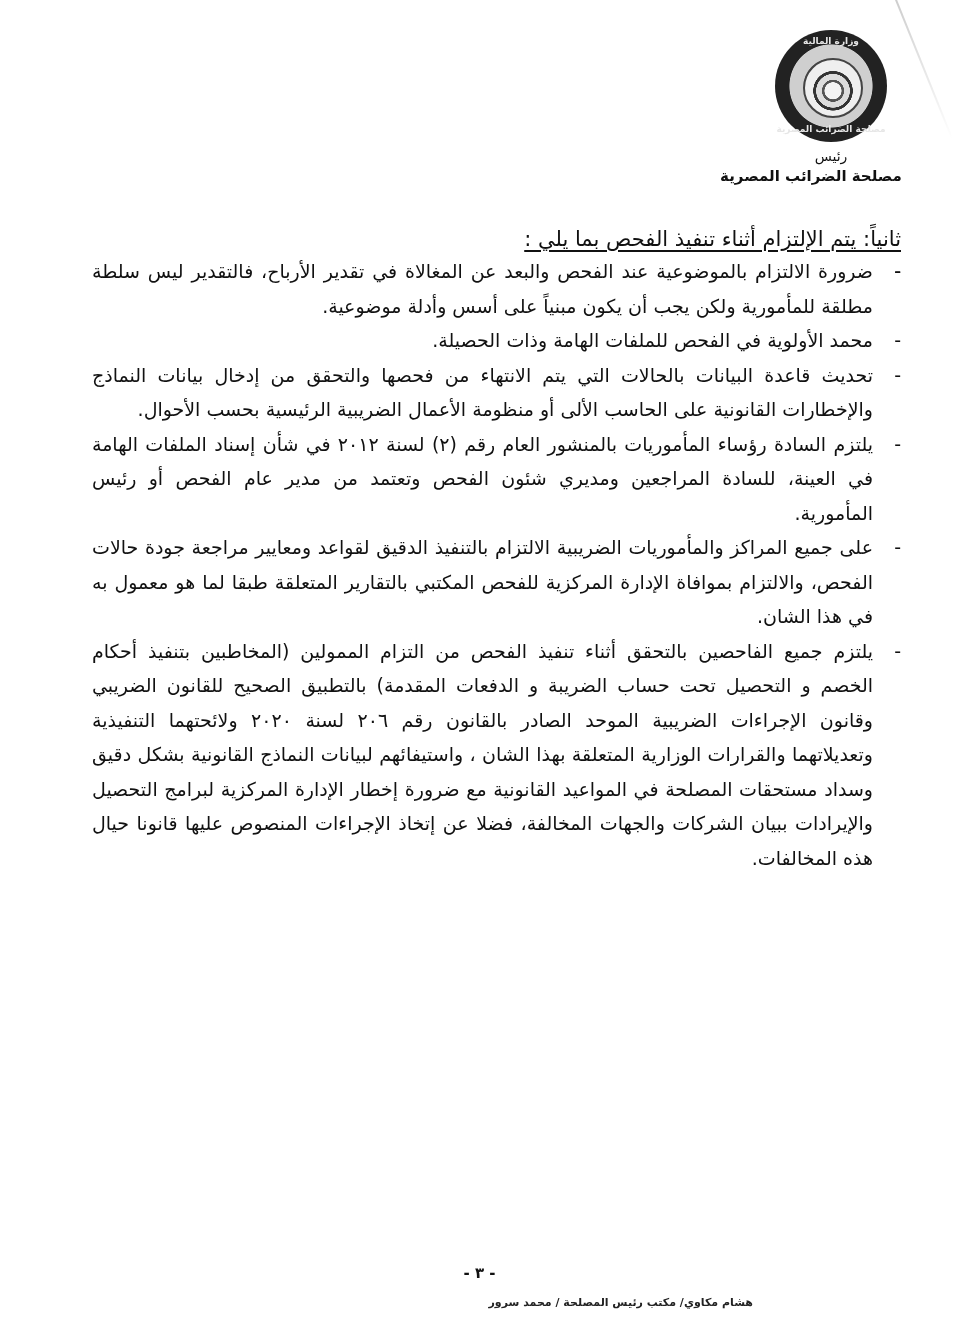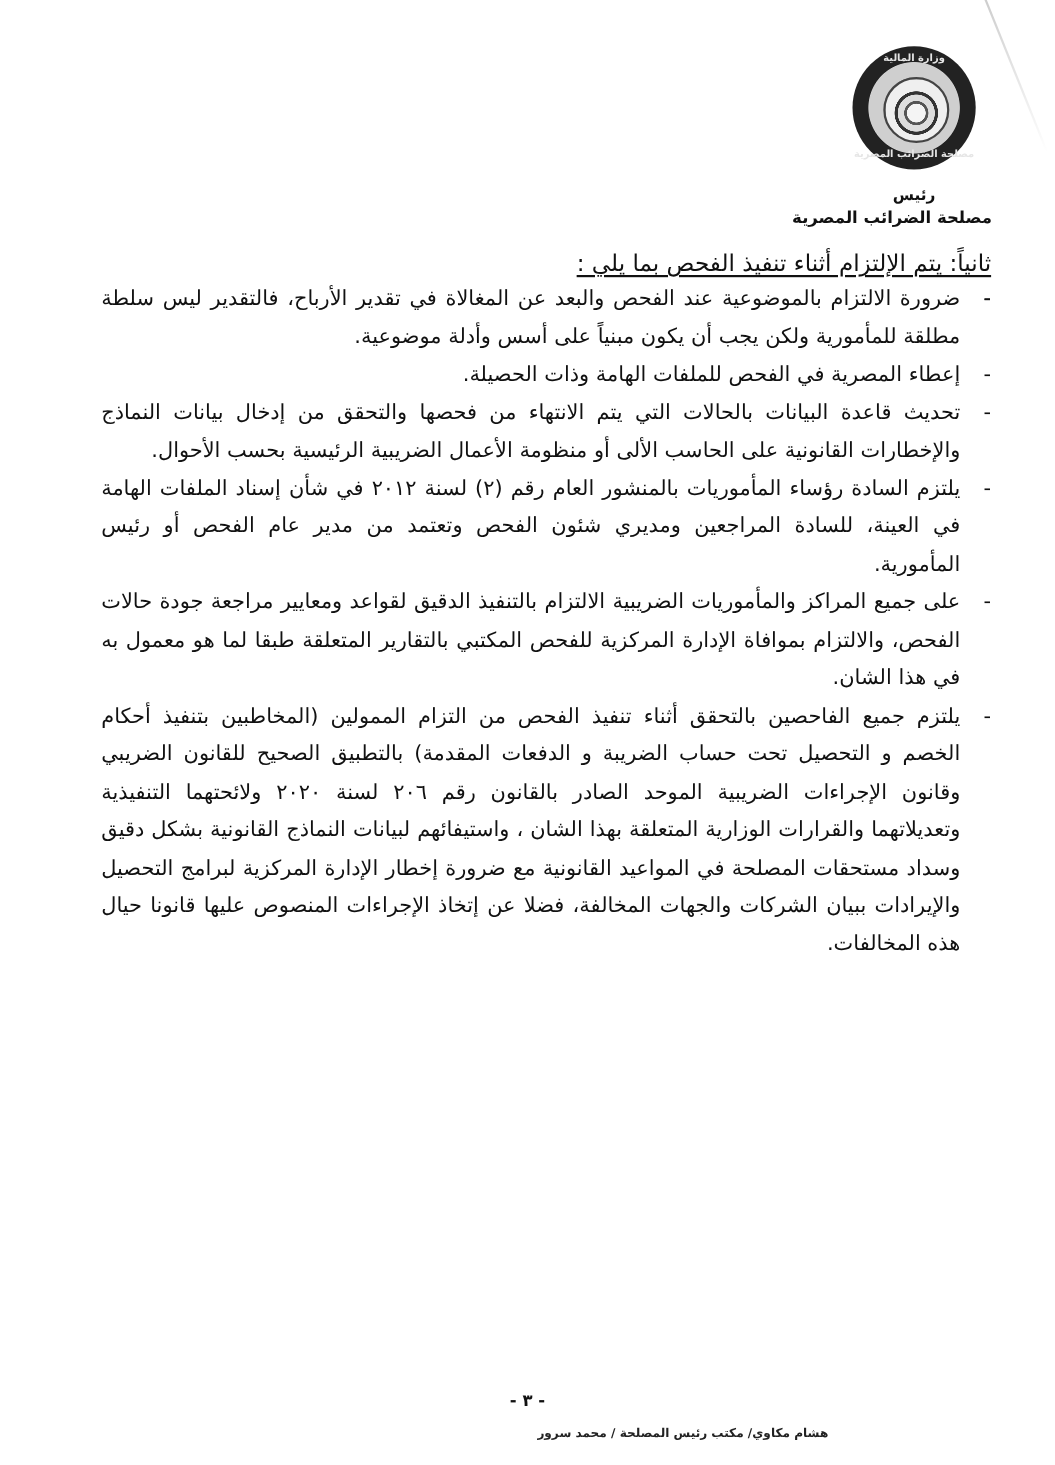--- a/index.html
+++ b/index.html
@@ -23,39 +23,39 @@
     }
     .header {
       position: absolute;
       right: 28px; top: 30px;
       width: 200px;
       text-align: center;
       direction: rtl;
     }
     .seal {
       width: 112px; height: 112px;
-      margin: 12px auto;
+      margin: 0 auto;
       border-radius: 50%;
       background: radial-gradient(circle at 50% 50%, #e9e9e9 0 30%, #777 31% 34%, #cfcfcf 35% 52%, #222 53% 100%);
       position: relative;
     }
     .seal .inner {
       position: absolute; left: 28px; top: 28px; width: 56px; height: 56px;
       border-radius: 50%;
       background: radial-gradient(circle at 50% 55%, #f4f4f4 0 20%, #555 21% 26%, #ddd 27% 40%, #333 41% 47%, #efefef 48% 100%);
       border: 2px solid #444;
     }
     .seal .ring-text {
       position: absolute; top: 6px; left: 0; width: 100%;
       color: #e6e6e6; font-size: 9px; font-weight: bold;
     }
     .seal .ring-text.bottom { top: auto; bottom: 8px; }
     .header .title1 {
-      margin-top: 14px;
-      font-size: 14px; font-weight: bold; line-height: 20px;
+      margin-top: 4px;
+      font-size: 14px; font-weight: normal; line-height: 20px;
     }
     .header .title2 {
       font-size: 15px; font-weight: bold; line-height: 20px;
       margin-left: -40px;
     }
     .content {
       position: absolute;
       left: 92px; right: 86px;
       top: 224px;
       direction: rtl;
@@ -121,21 +121,21 @@
   <ul class="items">
     <li>
       <span class="bullet">-</span>
     </li>
     <li>
       <span class="bullet">-</span>
       <span>ضرورة الالتزام بالموضوعية عند الفحص والبعد عن المغالاة في تقدير الأرباح، فالتقدير ليس سلطة مطلقة للمأمورية ولكن يجب أن يكون مبنياً على أسس وأدلة موضوعية.</span>
     </li>
     <li>
       <span class="bullet">-</span>
-      <span>إعطاء المصرية في الفحص للملفات الهامة وذات الحصيلة.</span>
+      <span>محمد الأولوية في الفحص للملفات الهامة وذات الحصيلة.</span>
     </li>
     <li>
       <span class="bullet">-</span>
       <span>تحديث قاعدة البيانات بالحالات التي يتم الانتهاء من فحصها والتحقق من إدخال بيانات النماذج والإخطارات القانونية على الحاسب الألى أو منظومة الأعمال الضريبية الرئيسية بحسب الأحوال.</span>
     </li>
     <li>
       <span class="bullet">-</span>
       <span>يلتزم السادة رؤساء المأموريات بالمنشور العام رقم (٢) لسنة ٢٠١٢ في شأن إسناد الملفات الهامة في العينة، للسادة المراجعين ومديري شئون الفحص وتعتمد من مدير عام الفحص أو رئيس المأمورية.</span>
     </li>
     <li>

